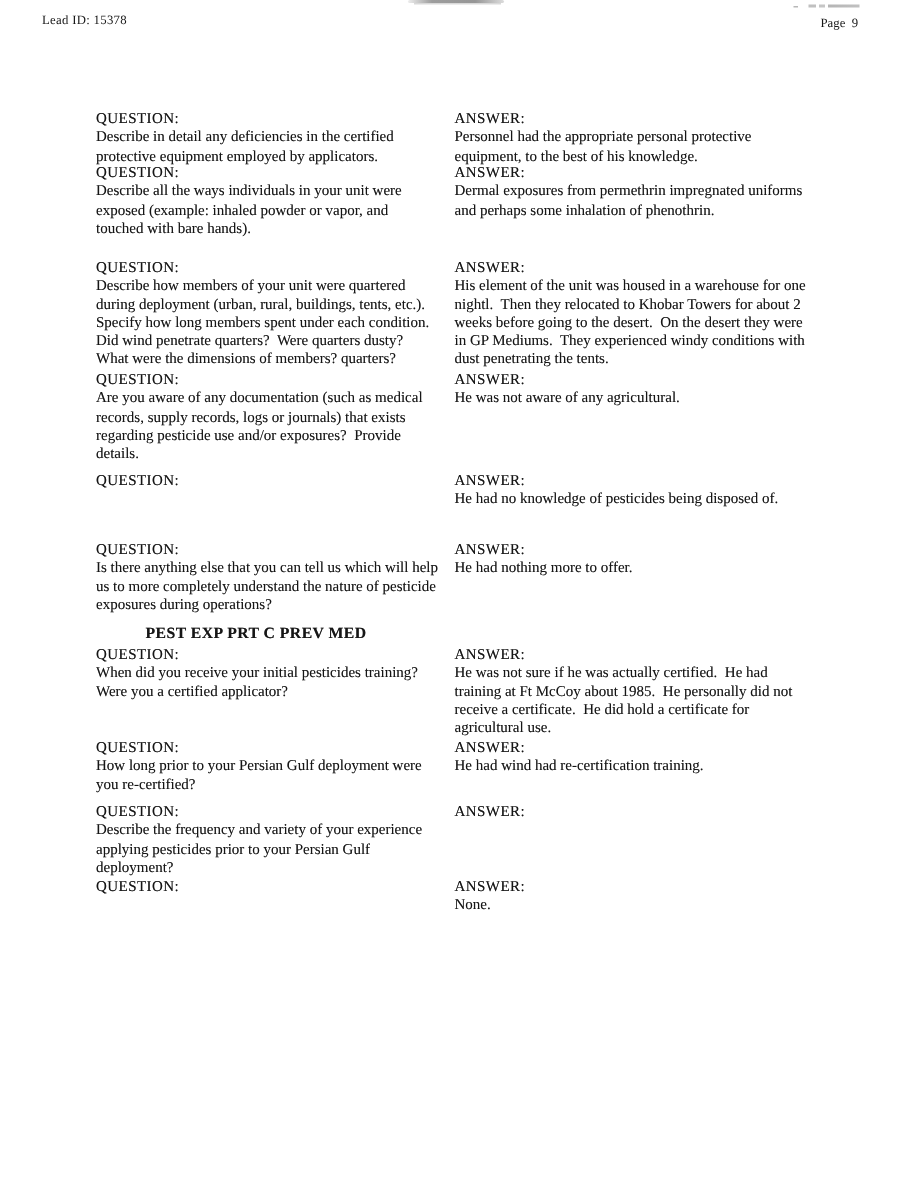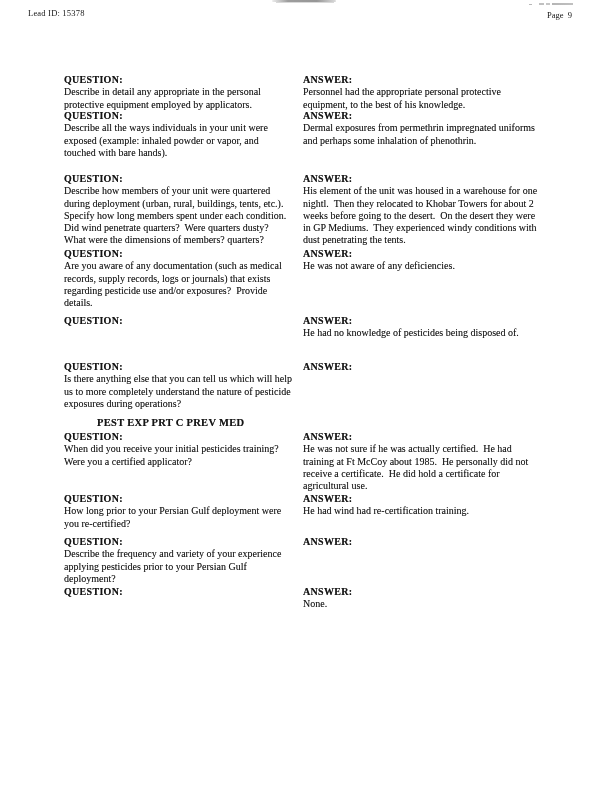--- a/index.html
+++ b/index.html
@@ -28,21 +28,21 @@
     position: absolute;
     left: 547px; top: 10px;
     font-size: 8.5px;
     white-space: pre;
     text-align: right;
   }
   .qa-row { position: absolute; left: 0; width: 611px; }
   .q-col { position: absolute; left: 64px; width: 252px; }
   .a-col { position: absolute; left: 303px; width: 278px; }
   .qa-label {
-    font-weight: bold;
+    font-weight: normal;
     font-size: 10px;
     line-height: 12.3px;
     letter-spacing: 0.3px;
     text-shadow: 0 0 0.4px rgba(0,0,0,0.55);
   }
   .qa-text {
     font-size: 10px;
     line-height: 12.3px;
     white-space: pre-wrap;
     text-shadow: 0 0 0.3px rgba(0,0,0,0.4);
@@ -88,21 +88,21 @@
   <div class="art art-dash-1"></div>
   <div class="art art-dash-2"></div>
   <div class="art art-line-2"></div>
 
   <div class="hdr-left">Lead ID: 15378</div>
   <div class="hdr-right">Page  9 of  11</div>
 
   <div class="qa-row" style="top:74px">
     <div class="q-col">
       <div class="qa-label">QUESTION:</div>
-      <div class="qa-text">Describe in detail any appropriate in the personal
+      <div class="qa-text">Describe in detail any deficiencies in the certified
 protective equipment employed by applicators.</div>
     </div>
     <div class="a-col">
       <div class="qa-label">ANSWER:</div>
       <div class="qa-text">Personnel had the appropriate personal protective
 equipment, to the best of his knowledge.</div>
     </div>
   </div>
 
   <div class="qa-row" style="top:110px">
@@ -141,21 +141,21 @@
   <div class="qa-row" style="top:248px">
     <div class="q-col">
       <div class="qa-label">QUESTION:</div>
       <div class="qa-text">Are you aware of any documentation (such as medical
 records, supply records, logs or journals) that exists
 regarding pesticide use and/or exposures?  Provide
 details.</div>
     </div>
     <div class="a-col">
       <div class="qa-label">ANSWER:</div>
-      <div class="qa-text">He was not aware of any deficiencies.</div>
+      <div class="qa-text">He was not aware of any agricultural.</div>
     </div>
   </div>
 
   <div class="qa-row" style="top:315px">
     <div class="q-col">
       <div class="qa-label">QUESTION:</div>
     </div>
     <div class="a-col">
       <div class="qa-label">ANSWER:</div>
       <div class="qa-text">He had no knowledge of pesticides being disposed of.</div>
@@ -164,20 +164,21 @@
 
   <div class="qa-row" style="top:361px">
     <div class="q-col">
       <div class="qa-label">QUESTION:</div>
       <div class="qa-text">Is there anything else that you can tell us which will help
 us to more completely understand the nature of pesticide
 exposures during operations?</div>
     </div>
     <div class="a-col">
       <div class="qa-label">ANSWER:</div>
+      <div class="qa-text">He had nothing more to offer.</div>
     </div>
   </div>
 
   <div class="section-hdr" style="top:417px">PEST EXP PRT C PREV MED</div>
 
   <div class="qa-row" style="top:431px">
     <div class="q-col">
       <div class="qa-label">QUESTION:</div>
       <div class="qa-text">When did you receive your initial pesticides training?
 Were you a certified applicator?</div>

